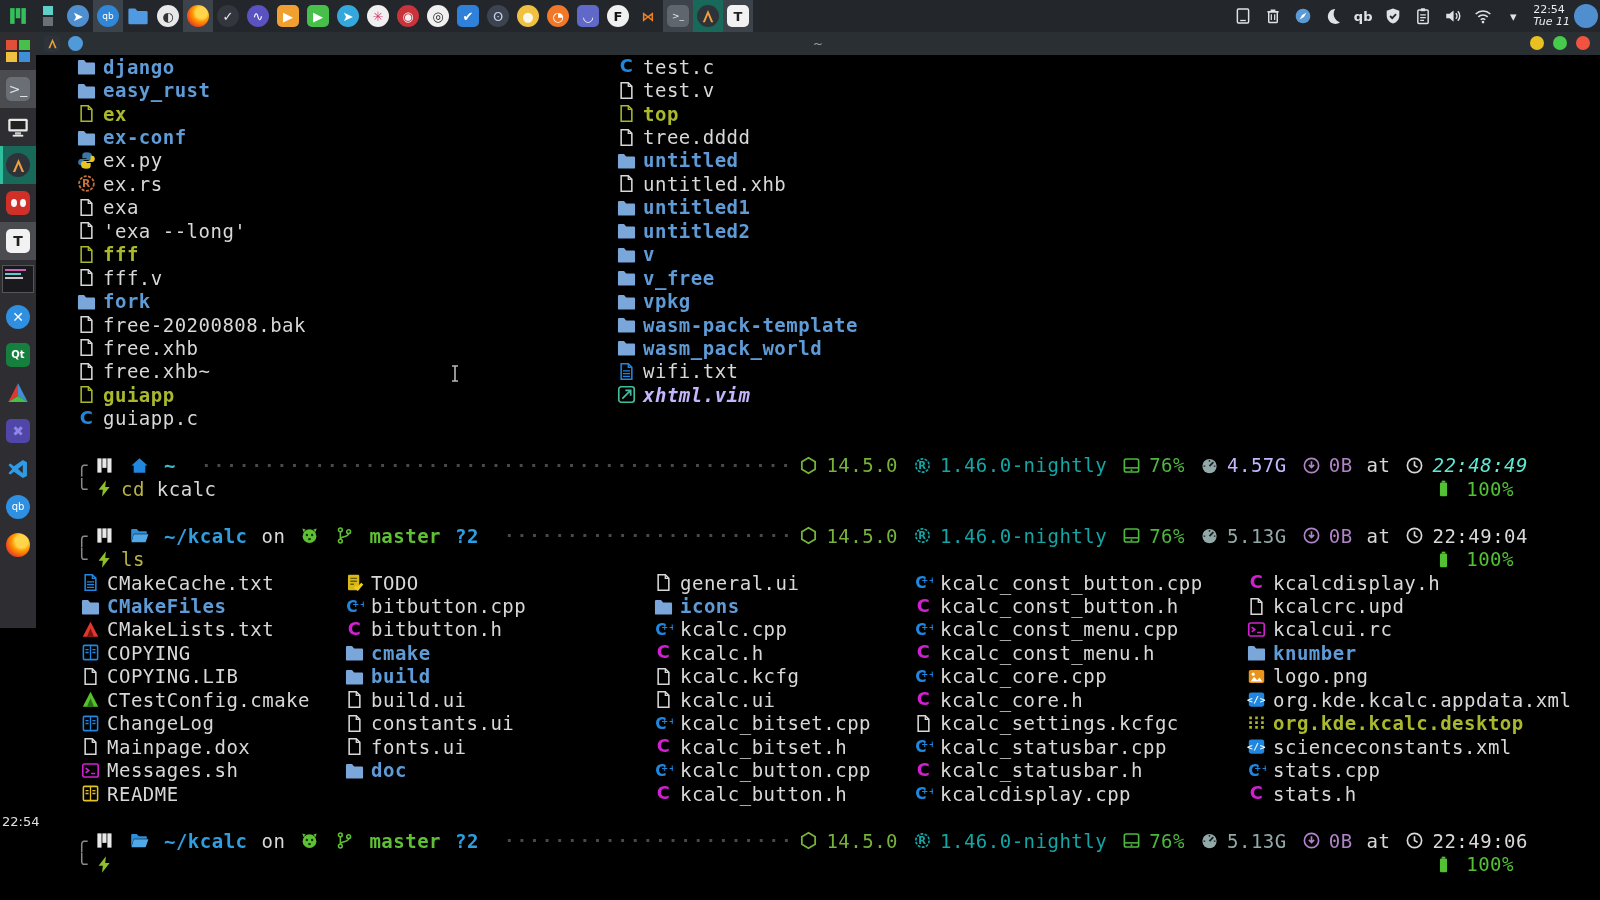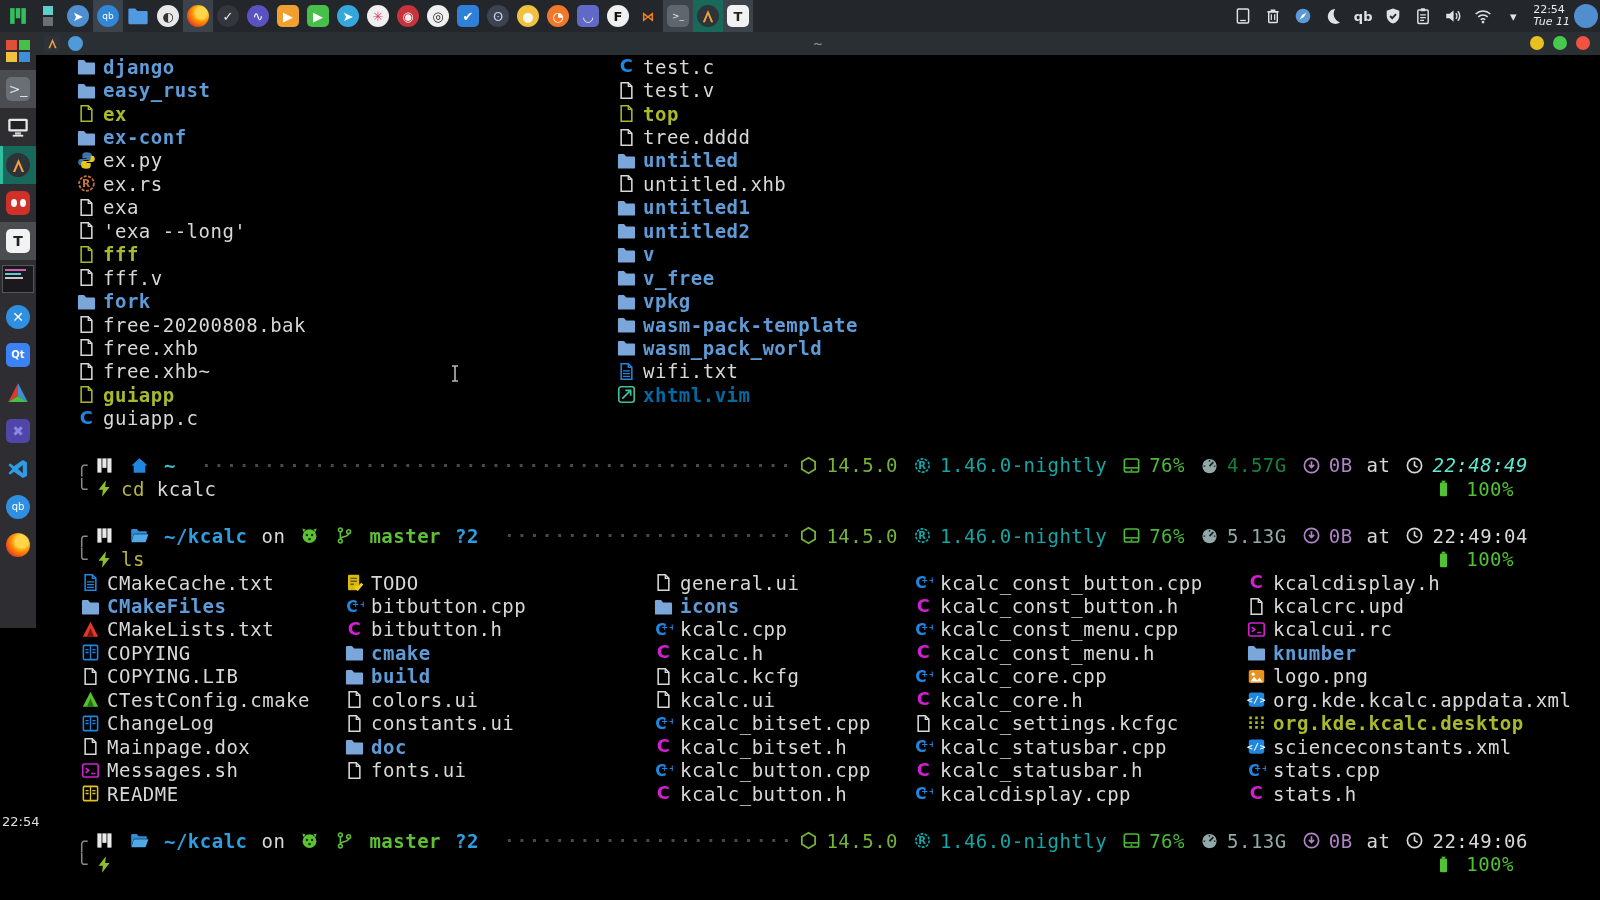--- a/index.html
+++ b/index.html
@@ -42,21 +42,21 @@
   #term{position:absolute;left:0;top:23px;width:100%;height:845px;background:#000;
     font-family:"DejaVu Sans Mono", monospace;font-size:19px;letter-spacing:0.5px;color:#d8d8d8;}
   .col{position:absolute;}
   .frow{height:23.45px;display:flex;align-items:center;white-space:nowrap;}
   .fi{width:21px;height:20px;display:inline-flex;align-items:center;justify-content:center;
     margin-right:6px;flex:0 0 auto;}
   .fi svg{width:19px;height:19px;}
   .st-dir{color:#5f9bd6;font-weight:bold;}
   .st-exec{color:#a9b82c;font-weight:bold;}
   .st-plain{color:#d8d8d8;}
-  .st-symlink{color:#0369a1;font-weight:bold;}
+  .st-symlink{color:#c4b5fd;font-weight:bold;font-style:italic;}
   .prompt-line{position:absolute;left:40px;right:58px;height:23.45px;display:flex;align-items:center;white-space:nowrap;}
   .pseg{display:inline-flex;align-items:center;gap:7px;margin-right:14px;}
   .pseg .fi{margin-right:0;}
   .bracket{color:#8a8a8a;margin-right:6px;}
   .dots{flex:1;height:100%;margin:0 10px;
     background-image:radial-gradient(circle, #4a4a4a 1.6px, transparent 1.8px);
     background-size:12.6px 100%;background-position:0 center;background-repeat:repeat-x;}
   .cmdline-spacer{flex:1;}
   .battery-seg{display:inline-flex;align-items:center;gap:6px;color:#52c234;}
   .underline{}
@@ -260,21 +260,21 @@
         <span style="width:26px;height:20px;background:#1a1a1e;border:1px solid #555;display:flex;flex-direction:column;gap:2px;padding:3px 2px;">
           <i style="height:2px;background:#d05fb0;width:80%;"></i>
           <i style="height:2px;background:#5fc8d0;width:60%;"></i>
           <i style="height:2px;background:#c8c8c8;width:70%;"></i>
         </span>
       </div>
       <div class="dock-item">
         <span class="appglyph circle" style="width: 24px; height: 24px; background: rgb(47, 143, 224); color: rgb(255, 255, 255); font-size: 14px;">✕</span>
       </div>
       <div class="dock-item">
-        <span class="appglyph rsquare" style="width: 24px; height: 24px; background: #3b82f6; color: rgb(255, 255, 255); font-size: 10px; font-weight: bold;">Qt</span>
+        <span class="appglyph rsquare" style="width: 24px; height: 24px; background: #15803d; color: rgb(255, 255, 255); font-size: 10px; font-weight: bold;">Qt</span>
       </div>
       <div class="dock-item">
         <svg width="24" height="24" viewBox="0 0 16 16">
           <polygon points="8,1.5 14.5,14 8,10" fill="#3f8fd8"></polygon>
           <polygon points="8,1.5 8,10 1.5,14" fill="#e0372e"></polygon>
           <polygon points="8,10 14.5,14 1.5,14" fill="#46c04a"></polygon>
         </svg>
       </div>
       <div class="dock-item">
         <span class="appglyph rsquare" style="width: 24px; height: 24px; background: rgb(79, 70, 168); color: rgb(143, 134, 232); font-size: 14px;">✖</span>
@@ -717,47 +717,47 @@
             </span>
             <span class="st-dir">build</span>
           </div>
           <div class="frow">
             <span class="fi">
               <svg viewBox="0 0 16 16">
                 <path fill="none" stroke="#d8d8d8" stroke-width="1.3" d="M3.5 1.5h6l3 3v10h-9z"></path>
                 <path fill="none" stroke="#d8d8d8" stroke-width="1.1" d="M9.5 1.5v3h3"></path>
               </svg>
             </span>
-            <span class="st-plain">colors.ui</span>
+            <span class="st-plain">build.ui</span>
           </div>
           <div class="frow">
             <span class="fi">
               <svg viewBox="0 0 16 16">
                 <path fill="none" stroke="#d8d8d8" stroke-width="1.3" d="M3.5 1.5h6l3 3v10h-9z"></path>
                 <path fill="none" stroke="#d8d8d8" stroke-width="1.1" d="M9.5 1.5v3h3"></path>
               </svg>
             </span>
             <span class="st-plain">constants.ui</span>
           </div>
           <div class="frow">
             <span class="fi">
               <svg viewBox="0 0 16 16">
+                <path fill="none" stroke="#d8d8d8" stroke-width="1.3" d="M3.5 1.5h6l3 3v10h-9z"></path>
+                <path fill="none" stroke="#d8d8d8" stroke-width="1.1" d="M9.5 1.5v3h3"></path>
+              </svg>
+            </span>
+            <span class="st-plain">fonts.ui</span>
+          </div>
+          <div class="frow">
+            <span class="fi">
+              <svg viewBox="0 0 16 16">
                 <path fill="#7aa6d9" d="M.8 13.8V3.6a1 1 0 0 1 1-1h4.1l1.8 2h6.5a1 1 0 0 1 1 1v8.2a1 1 0 0 1-1 1H1.8a1 1 0 0 1-1-1z"></path>
               </svg>
             </span>
             <span class="st-dir">doc</span>
-          </div>
-          <div class="frow">
-            <span class="fi">
-              <svg viewBox="0 0 16 16">
-                <path fill="none" stroke="#d8d8d8" stroke-width="1.3" d="M3.5 1.5h6l3 3v10h-9z"></path>
-                <path fill="none" stroke="#d8d8d8" stroke-width="1.1" d="M9.5 1.5v3h3"></path>
-              </svg>
-            </span>
-            <span class="st-plain">fonts.ui</span>
           </div>
         </div>
         <div class="col" style="left: 617px; top: 515.9px;">
           <div class="frow">
             <span class="fi">
               <svg viewBox="0 0 16 16">
                 <path fill="none" stroke="#d8d8d8" stroke-width="1.3" d="M3.5 1.5h6l3 3v10h-9z"></path>
                 <path fill="none" stroke="#d8d8d8" stroke-width="1.1" d="M9.5 1.5v3h3"></path>
               </svg>
             </span>
@@ -1074,21 +1074,21 @@
             <span style="color: rgb(76, 184, 60);">76%</span>
           </span>
           <span class="pseg">
             <span class="fi">
               <svg viewBox="0 0 16 16">
                 <circle cx="8" cy="8.5" r="6" fill="#93a8a8"></circle>
                 <path d="M8 8.5L11.2 5.2" stroke="#1a2424" stroke-width="1.6"></path>
                 <path d="M3 8.5h1.4M8 3.4v1.4M13 8.5h-1.4" stroke="#1a2424" stroke-width="1.2"></path>
               </svg>
             </span>
-            <span style="color: #15803d; text-align: right;">4.57G</span>
+            <span style="color: #c4b5fd; text-align: right;">4.57G</span>
           </span>
           <span class="pseg">
             <span class="fi">
               <svg viewBox="0 0 16 16">
                 <circle cx="8" cy="8" r="6" fill="none" stroke="#b183c8" stroke-width="1.4"></circle>
                 <path fill="none" stroke="#b183c8" stroke-width="1.4" d="M8 4.5v5M5.8 7.5L8 9.7l2.2-2.2"></path>
               </svg>
             </span>
             <span style="color: rgb(177, 131, 200);">0B</span>
           </span>

